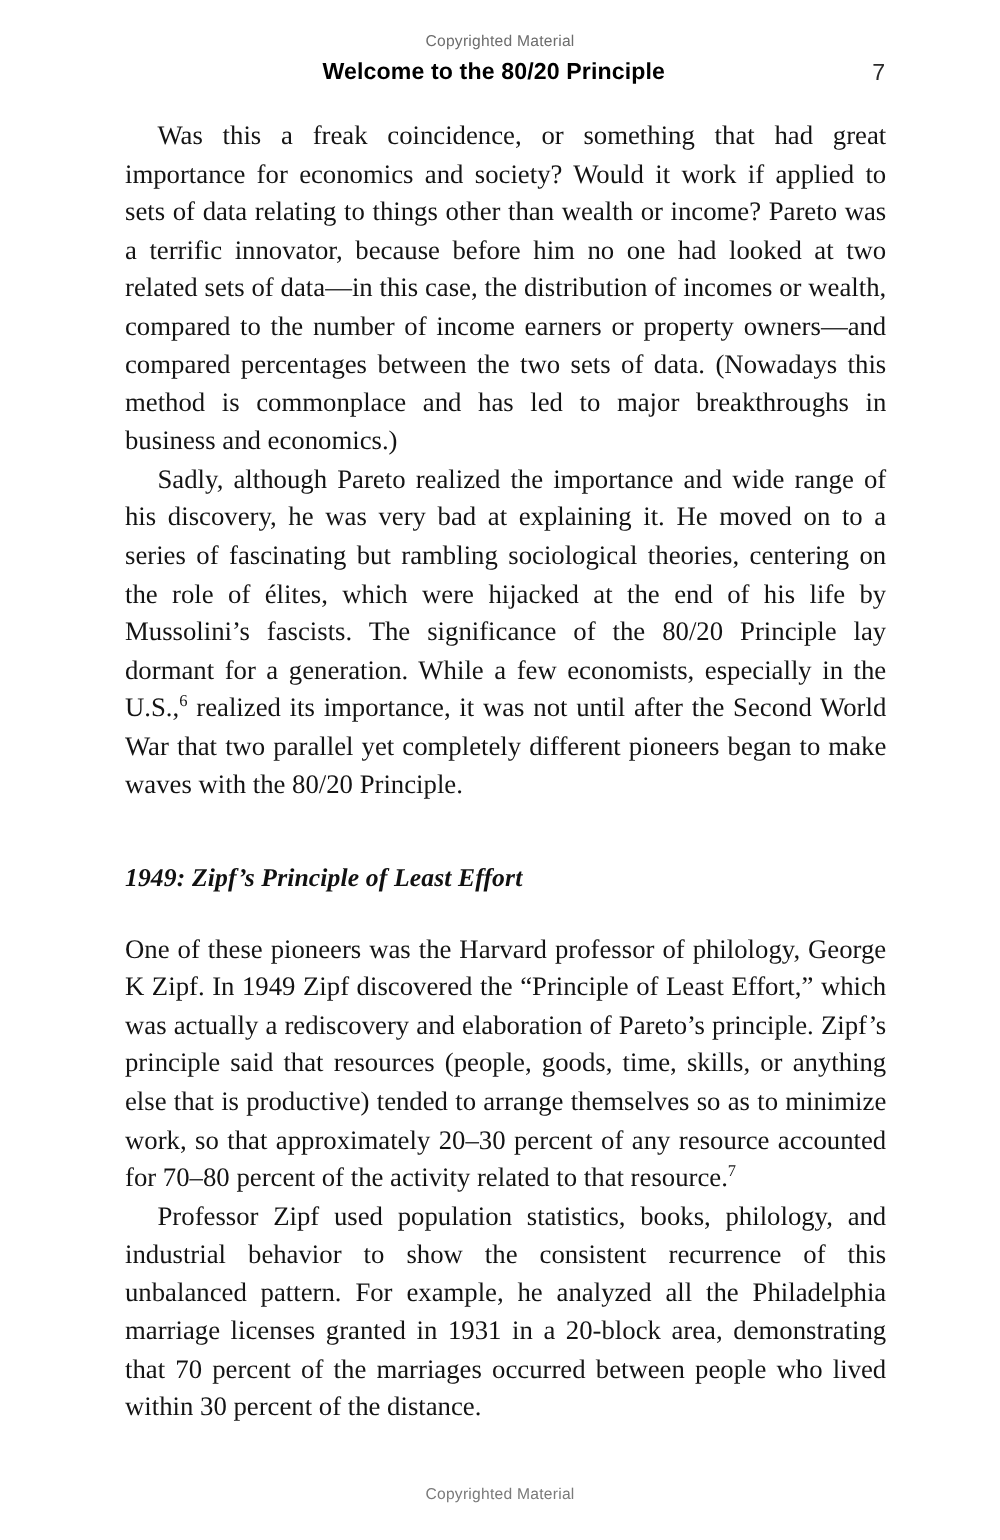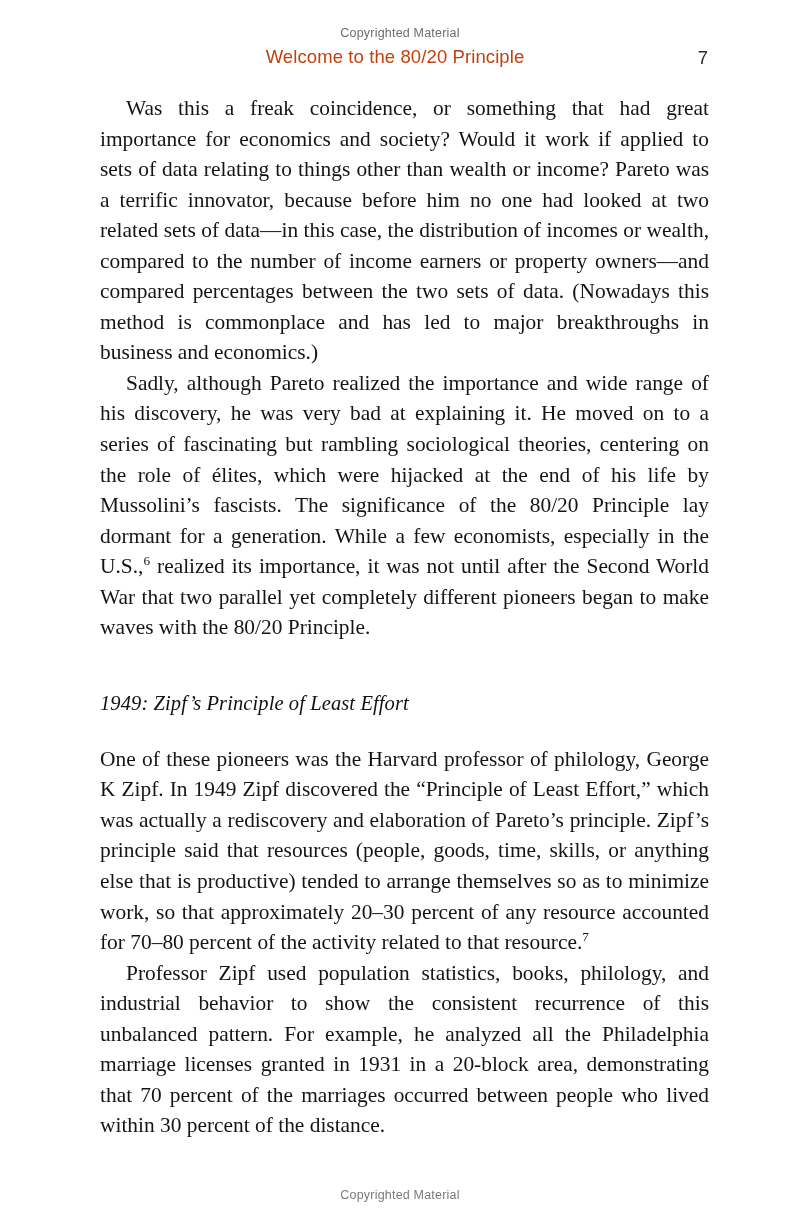--- a/index.html
+++ b/index.html
@@ -37,22 +37,22 @@
     width: 608px;
     height: 26px;
   }
   .running-head-title {
     position: absolute;
     left: 0;
     width: 590px;
     text-align: center;
     font-family: "Liberation Sans", "DejaVu Sans", sans-serif;
     font-size: 18.5px;
-    font-weight: 400;
-    color: #c2410c;
+    font-weight: 700;
+    color: #000000;
     letter-spacing: 0.1px;
     white-space: nowrap;
   }
   .page-number {
     position: absolute;
     right: 0;
     top: 1px;
     font-family: "Liberation Sans", "DejaVu Sans", sans-serif;
     font-size: 18.5px;
     color: #2a2a2a;
@@ -79,21 +79,21 @@
   }
   sup.fn {
     font-size: 0.62em;
     vertical-align: super;
     line-height: 0;
   }
 
   h2.section-heading {
     margin: 0;
     font-size: 20.5px;
-    font-weight: normal;
+    font-weight: bold;
     font-style: italic;
     line-height: 30px;
     color: #111111;
     letter-spacing: 0.1px;
   }
   .gap-before-heading { height: 45px; }
   .gap-after-heading  { height: 26px; }
 
   
   .copyright-bottom {

